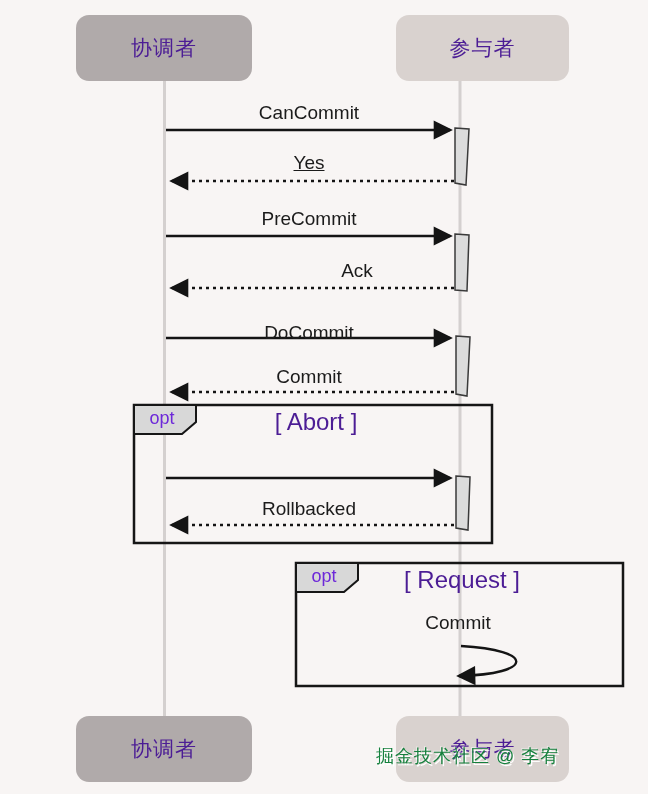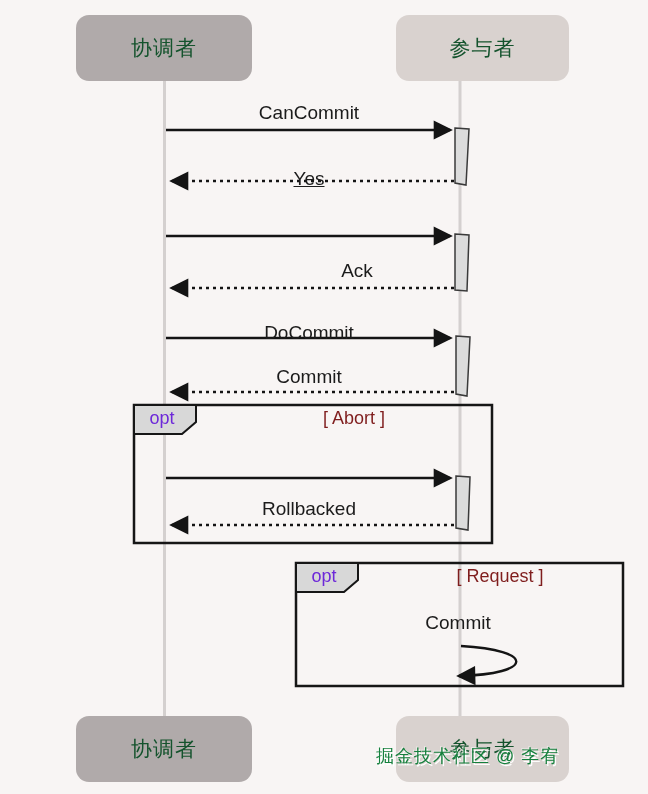--- a/index.html
+++ b/index.html
@@ -8,21 +8,21 @@
     width:648px;height:794px;
     background:#f8f5f4;
     font-family:"Liberation Sans","DejaVu Sans",sans-serif;
     overflow:hidden;
   }
   .layer{position:absolute;left:0;top:0;}
   .actor-box{
     position:absolute;
     border-radius:13px;
     display:flex;align-items:center;justify-content:center;
-    font-size:21px;color:#14532d;
+    font-size:21px;color:#4c1d95;
     letter-spacing:1px;
     z-index:2;
   }
   .actor-dark{background:#b0aaaa;}
   .actor-light{background:#d9d2cf;margin-left:21px;}
   .msg-label{
     position:absolute;
     transform:translateX(-50%);
     font-size:19px;color:#1b1b1b;
     white-space:nowrap;
@@ -30,24 +30,23 @@
   }
   .opt-label{
     position:absolute;
     transform:translateX(-50%);
     font-size:18px;color:#6d28d9;
     z-index:4;
   }
   .cond-label{
     position:absolute;
     transform:translateX(-50%);
-    font-size:18px;color:#7f1d1d;
+    font-size:24px;color:#4c1d95;
     white-space:nowrap;
     z-index:3;
-    margin-left:38px;
   }
   .watermark{
     position:absolute;
     left:376px;top:744px;
     font-size:18px;
     letter-spacing:1px;
     color:#15803d;
     text-shadow:1.5px 1.5px 0 rgba(255,255,255,0.95), -1px -1px 0 rgba(255,255,255,0.55);
     white-space:nowrap;
     z-index:6;
@@ -100,21 +99,22 @@
     <span>参与者</span>
   </div>
   <div class="actor-box actor-dark" style="left:76px;top:716px;width:176px;height:66px;">
     <span>协调者</span>
   </div>
   <div class="actor-box actor-light" style="left:375px;top:716px;width:173px;height:66px;">
     <span>参与者</span>
   </div>
 
   <div class="msg-label" style="left:309px;top:102px;">CanCommit</div>
-  <div class="msg-label" style="left:309px;top:168px;text-decoration:underline;">Yes</div>
+  <div class="msg-label" style="left:309px;top:152px;text-decoration:underline;">Yes</div>
+  <div class="msg-label" style="left:309px;top:208px;">PreCommit</div>
   <div class="msg-label" style="left:309px;top:260px;margin-left:48px;">Ack</div>
   <div class="msg-label" style="left:309px;top:322px;">DoCommit</div>
   <div class="msg-label" style="left:309px;top:366px;">Commit</div>
   <div class="msg-label" style="left:309px;top:498px;">Rollbacked</div>
   <div class="msg-label" style="left:458px;top:612px;">Commit</div>
 
   <div class="opt-label" style="left:162px;top:408px;">opt</div>
   <div class="cond-label" style="left:316px;top:408px;">[ Abort ]</div>
   <div class="opt-label" style="left:324px;top:566px;">opt</div>
   <div class="cond-label" style="left:462px;top:566px;">[ Request ]</div>

